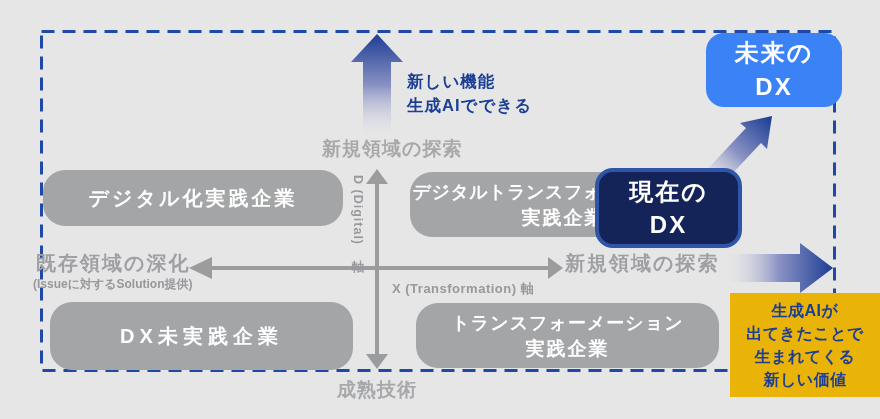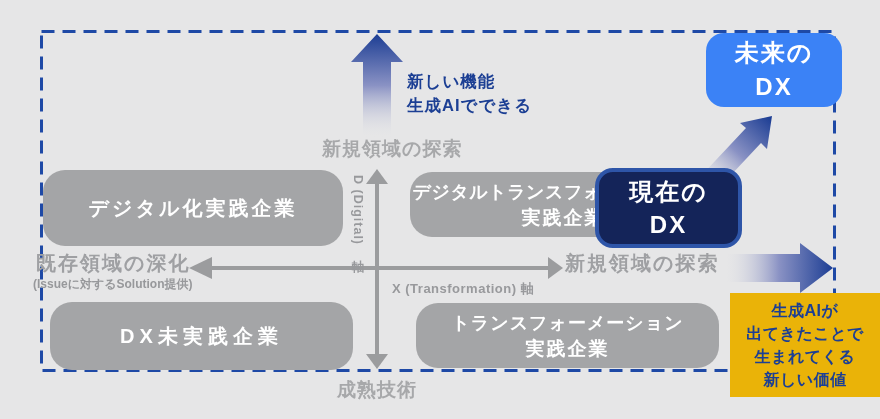--- a/index.html
+++ b/index.html
@@ -10,21 +10,21 @@
   svg{position:absolute;left:0;top:0;}
   .svg-base{z-index:1;}
   .svg-arrows{z-index:4;}
 
   
   .qbox{
     position:absolute;z-index:2;background:#a4a5a7;border-radius:22px;
     color:#ffffff;font-weight:bold;display:flex;flex-direction:column;
     align-items:center;justify-content:center;text-align:center;line-height:26px;
   }
-  .qbox-tl{left:43px;top:170px;width:300px;height:76px;font-size:20px;letter-spacing:3px;}
+  .qbox-tl{left:43px;top:170px;width:300px;height:56px;font-size:20px;letter-spacing:3px;}
   .qbox-tr{left:410px;top:172px;width:307px;height:65px;font-size:18px;letter-spacing:0.5px;}
   .qbox-tr .l2{font-size:19px;letter-spacing:2px;}
   .qbox-bl{left:50px;top:302px;width:303px;height:68px;font-size:20px;letter-spacing:5px;}
   .qbox-br{left:416px;top:303px;width:303px;height:65px;font-size:18px;letter-spacing:1px;}
   .qbox-br .l2{font-size:19px;letter-spacing:2px;}
 
   
   .glabel{position:absolute;z-index:2;color:#a7a8aa;font-weight:bold;white-space:nowrap;}
   .top-tech{left:322px;top:136px;font-size:19px;letter-spacing:1px;}
   .bottom-tech{left:337px;top:377px;font-size:19px;letter-spacing:1px;}

